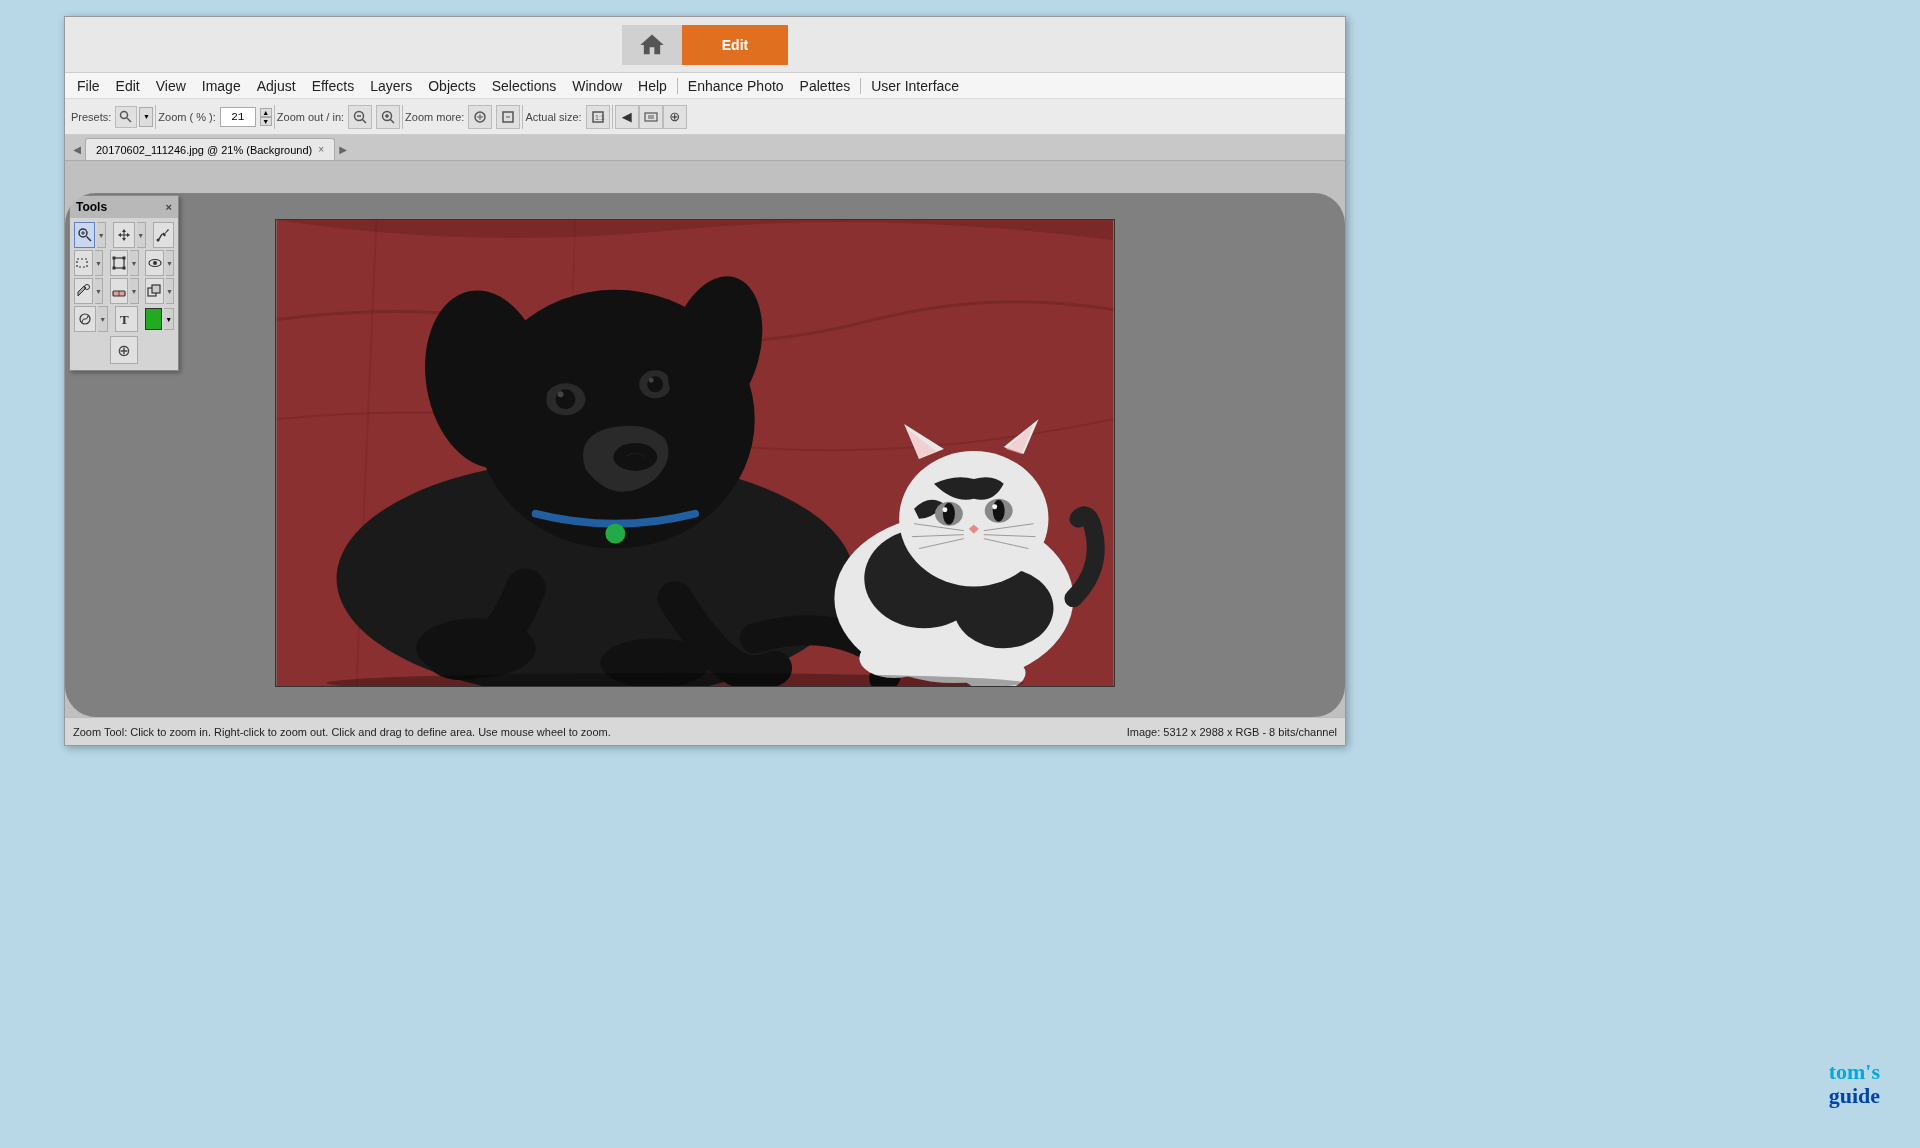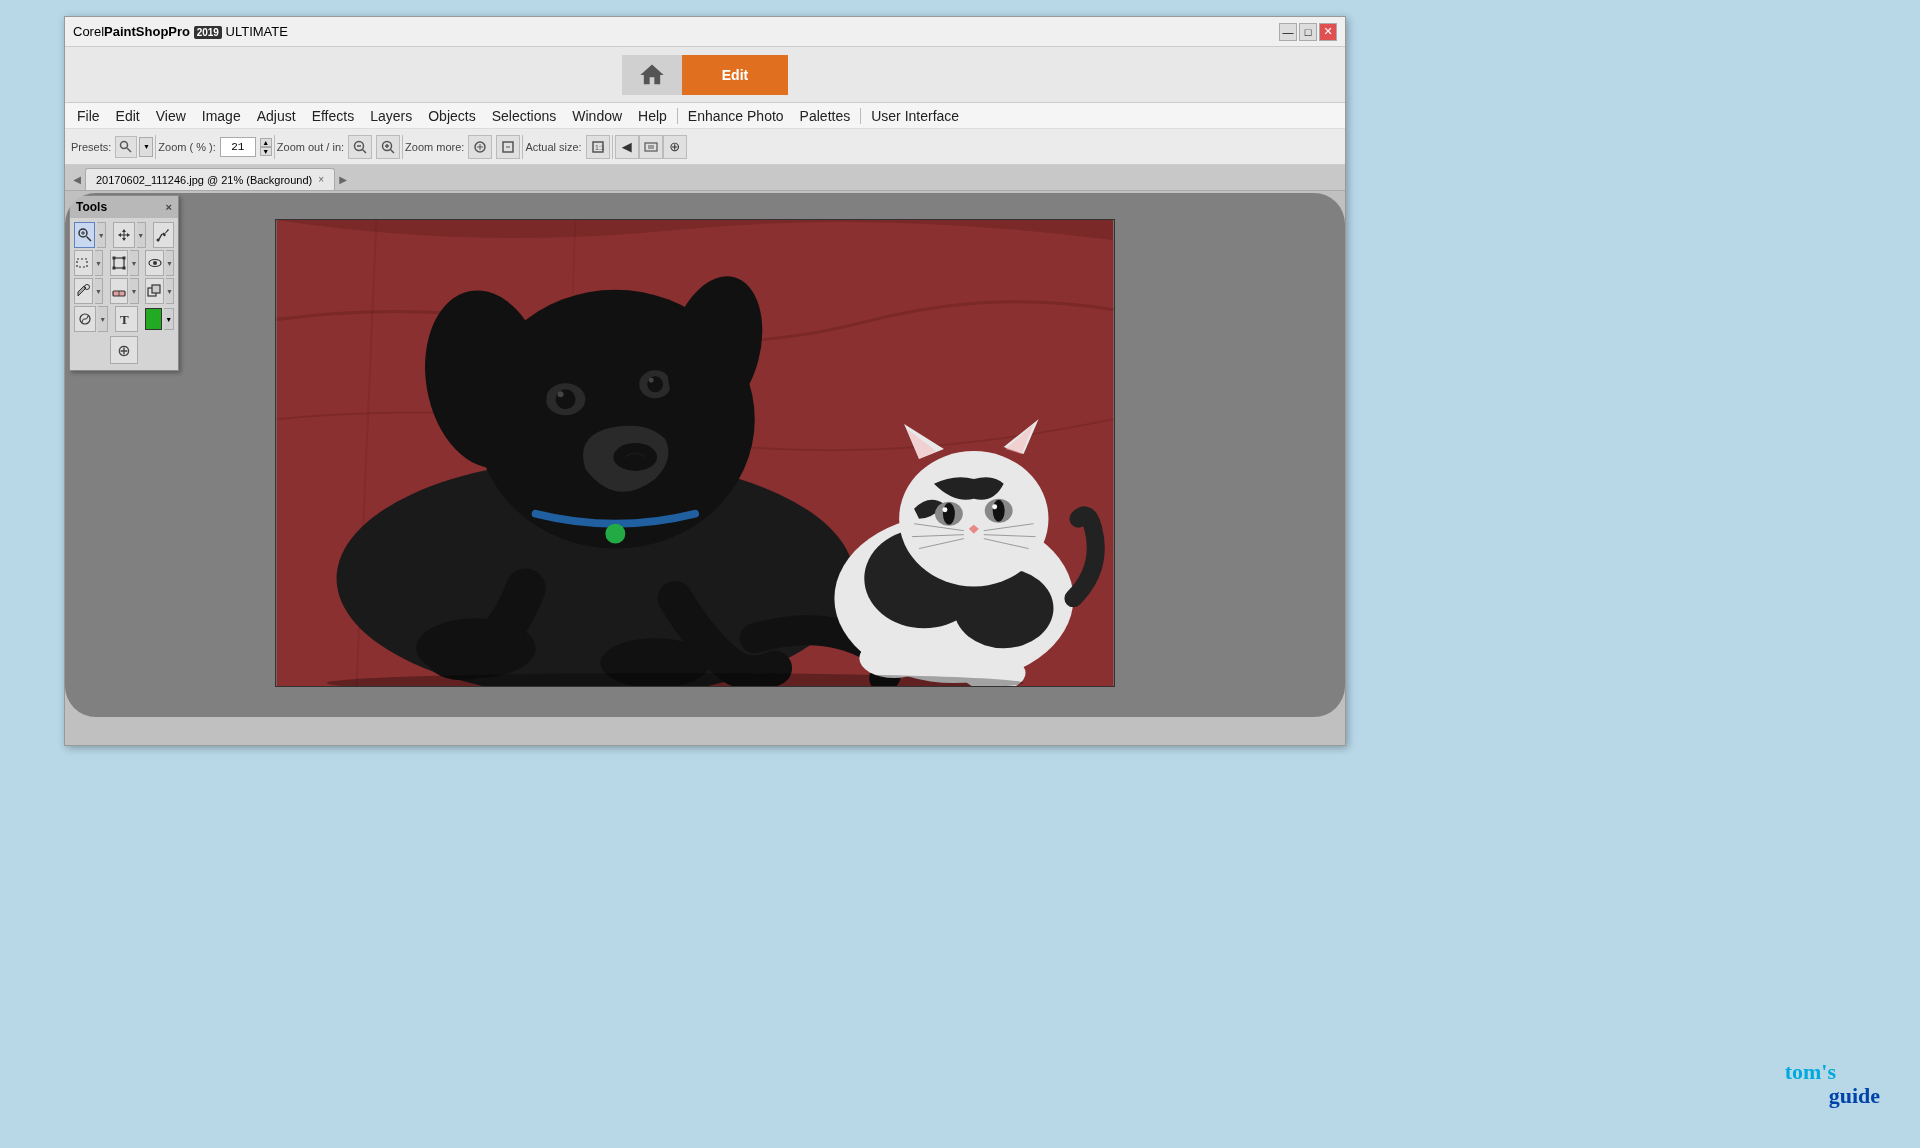--- a/index.html
+++ b/index.html
@@ -398,41 +398,27 @@
     .toms-guide {
       position: absolute;
       bottom: 40px;
       right: 40px;
       font-size: 22px;
       font-weight: bold;
       line-height: 1.1;
       font-family: Liberation Serif, serif;
     }
     .toms-guide .toms { color: #00aadd; }
-    .toms-guide .guide { color: #0044aa; margin-left: 44px; }
+    .toms-guide .guide { color: #0044aa; }
   </style>
 </head>
 <body>
 
 <div class="main-window">
 
-  <div class="title-bar">
-    <div class="title-bar-left">
-      <span class="app-title">
-        <span class="corel">Corel</span><span class="paintshop">PaintShop</span><span class="pro">Pro</span>
-        <span class="year-badge">2019</span>
-        <span class="ultimate"> ULTIMATE</span>
-      </span>
-    </div>
-    <div class="title-bar-controls">
-      <div class="title-btn">—</div>
-      <div class="title-btn">□</div>
-      <div class="title-btn close">✕</div>
-    </div>
-  </div>
 
   <div class="nav-bar">
     <button class="nav-btn home">
       <svg viewBox="0 0 24 24" fill="#555">
         <path d="M10 20v-6h4v6h5v-8h3L12 3 2 12h3v8z"></path>
       </svg>
     </button>
     <button class="nav-btn edit">Edit</button>
   </div>
 
@@ -751,18 +737,22 @@
           <ellipse cx="720" cy="455" rx="32" ry="18" fill="#e8e8e8"></ellipse>
 
           <path d="M800 380 Q830 350 820 310 Q815 290 805 300" stroke="#222" stroke-width="18" fill="none" stroke-linecap="round"></path>
 
           <ellipse cx="400" cy="465" rx="350" ry="10" fill="#000" opacity="0.3"></ellipse>
         </svg>
       </div>
     </div>
   </div>
 
+  <div class="status-bar">
+    <span>Zoom Tool: Click to zoom in. Right-click to zoom out. Click and drag to define area. Use mouse wheel to zoom.</span>
+    <span>Image:  5312 x 2988 x RGB - 8 bits/channel</span>
+  </div>
 </div>
 
 <div class="toms-guide">
   <div class="toms">tom's</div>
   <div class="guide">guide</div>
 </div>
 
 </body></html>

